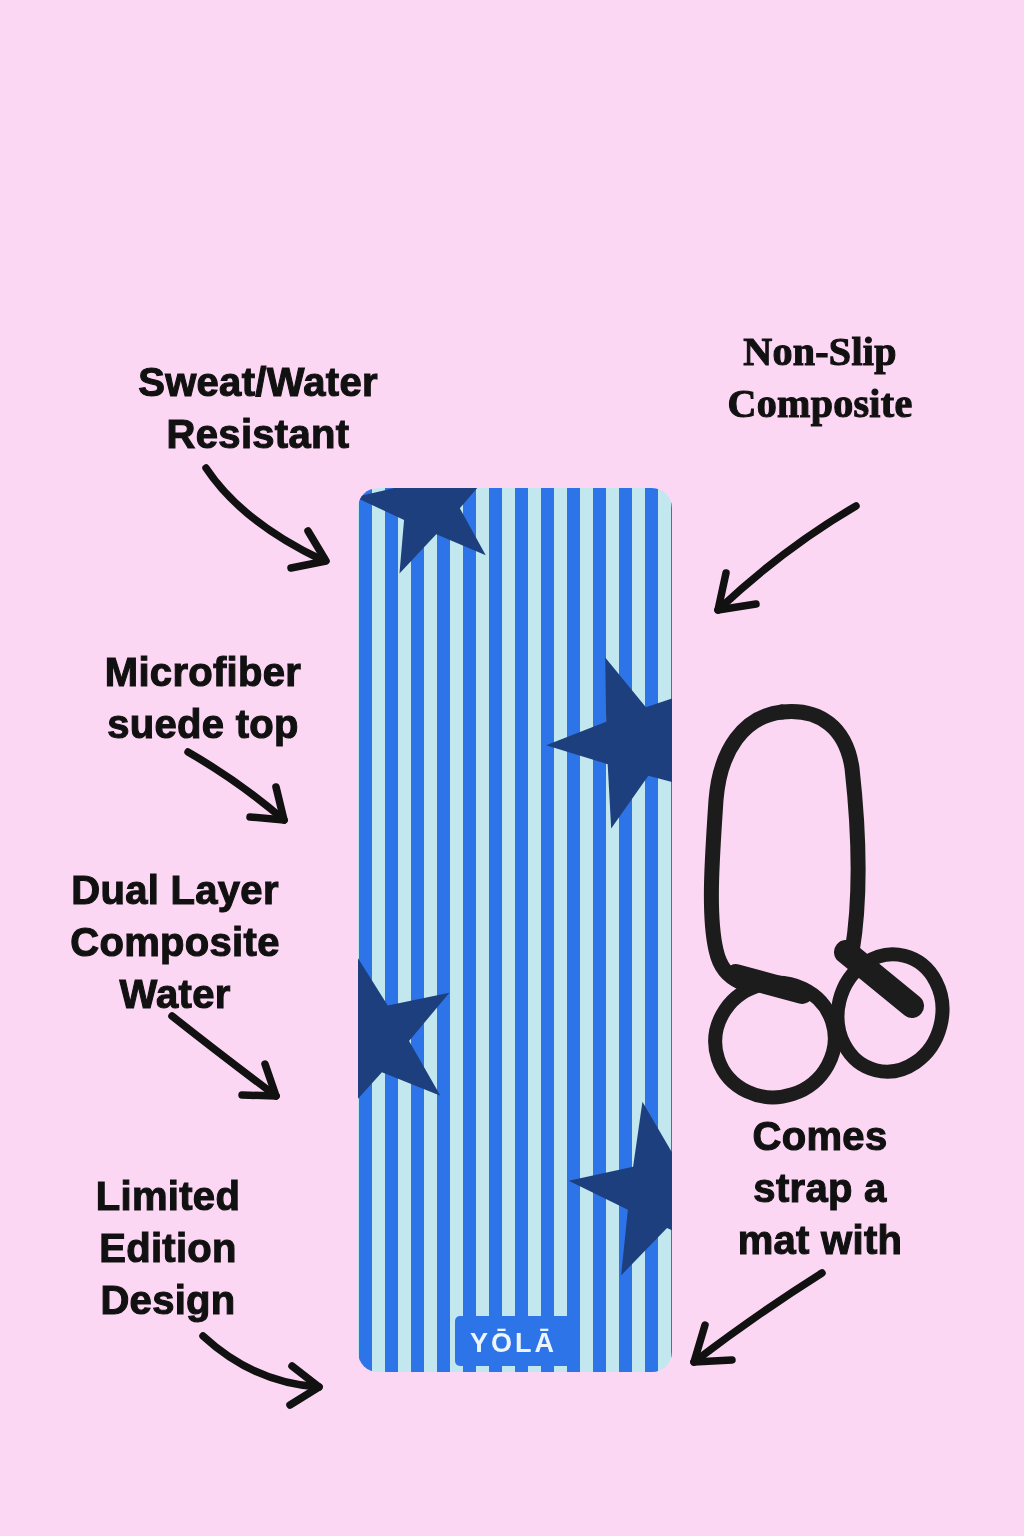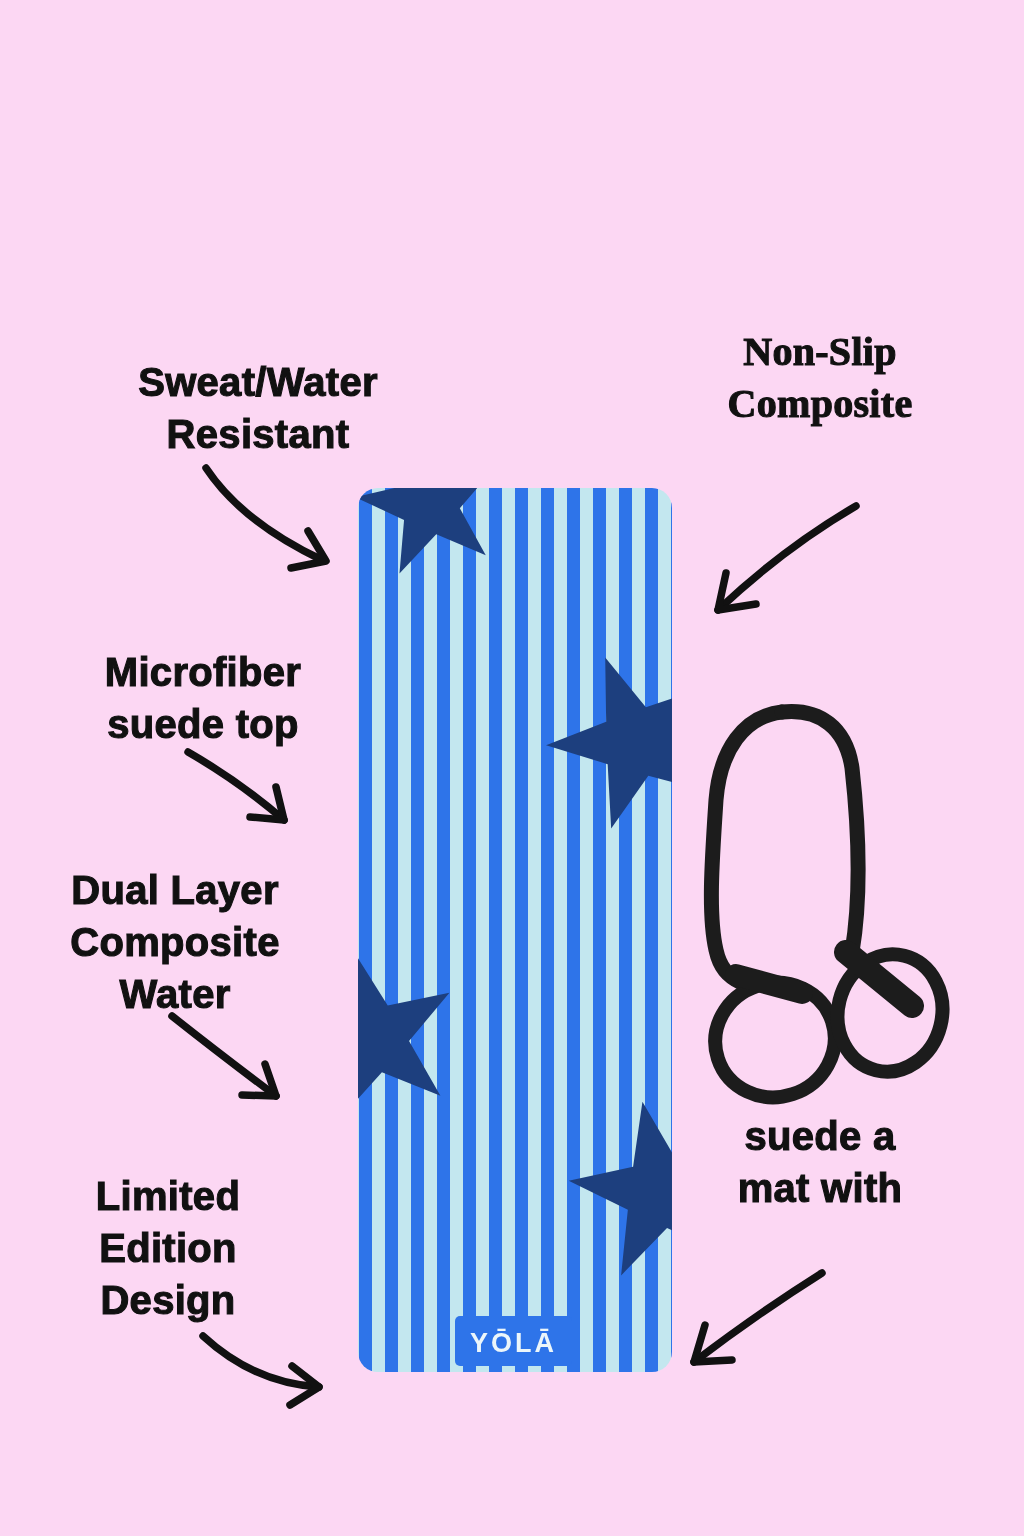--- a/index.html
+++ b/index.html
@@ -114,17 +114,18 @@
     <div>Water</div>
   </div>
 
   <div class="label" style="left:13px;top:1170px;width:310px;">
     <div>Limited</div>
     <div>Edition</div>
     <div>Design</div>
   </div>
 
   <div class="label" style="left:665px;top:1110px;width:310px;">
-    <div>suede a</div>
+    <div>Comes</div>
+    <div>strap a</div>
     <div>mat with</div>
   </div>
 
 </div>
 
 </body></html>

